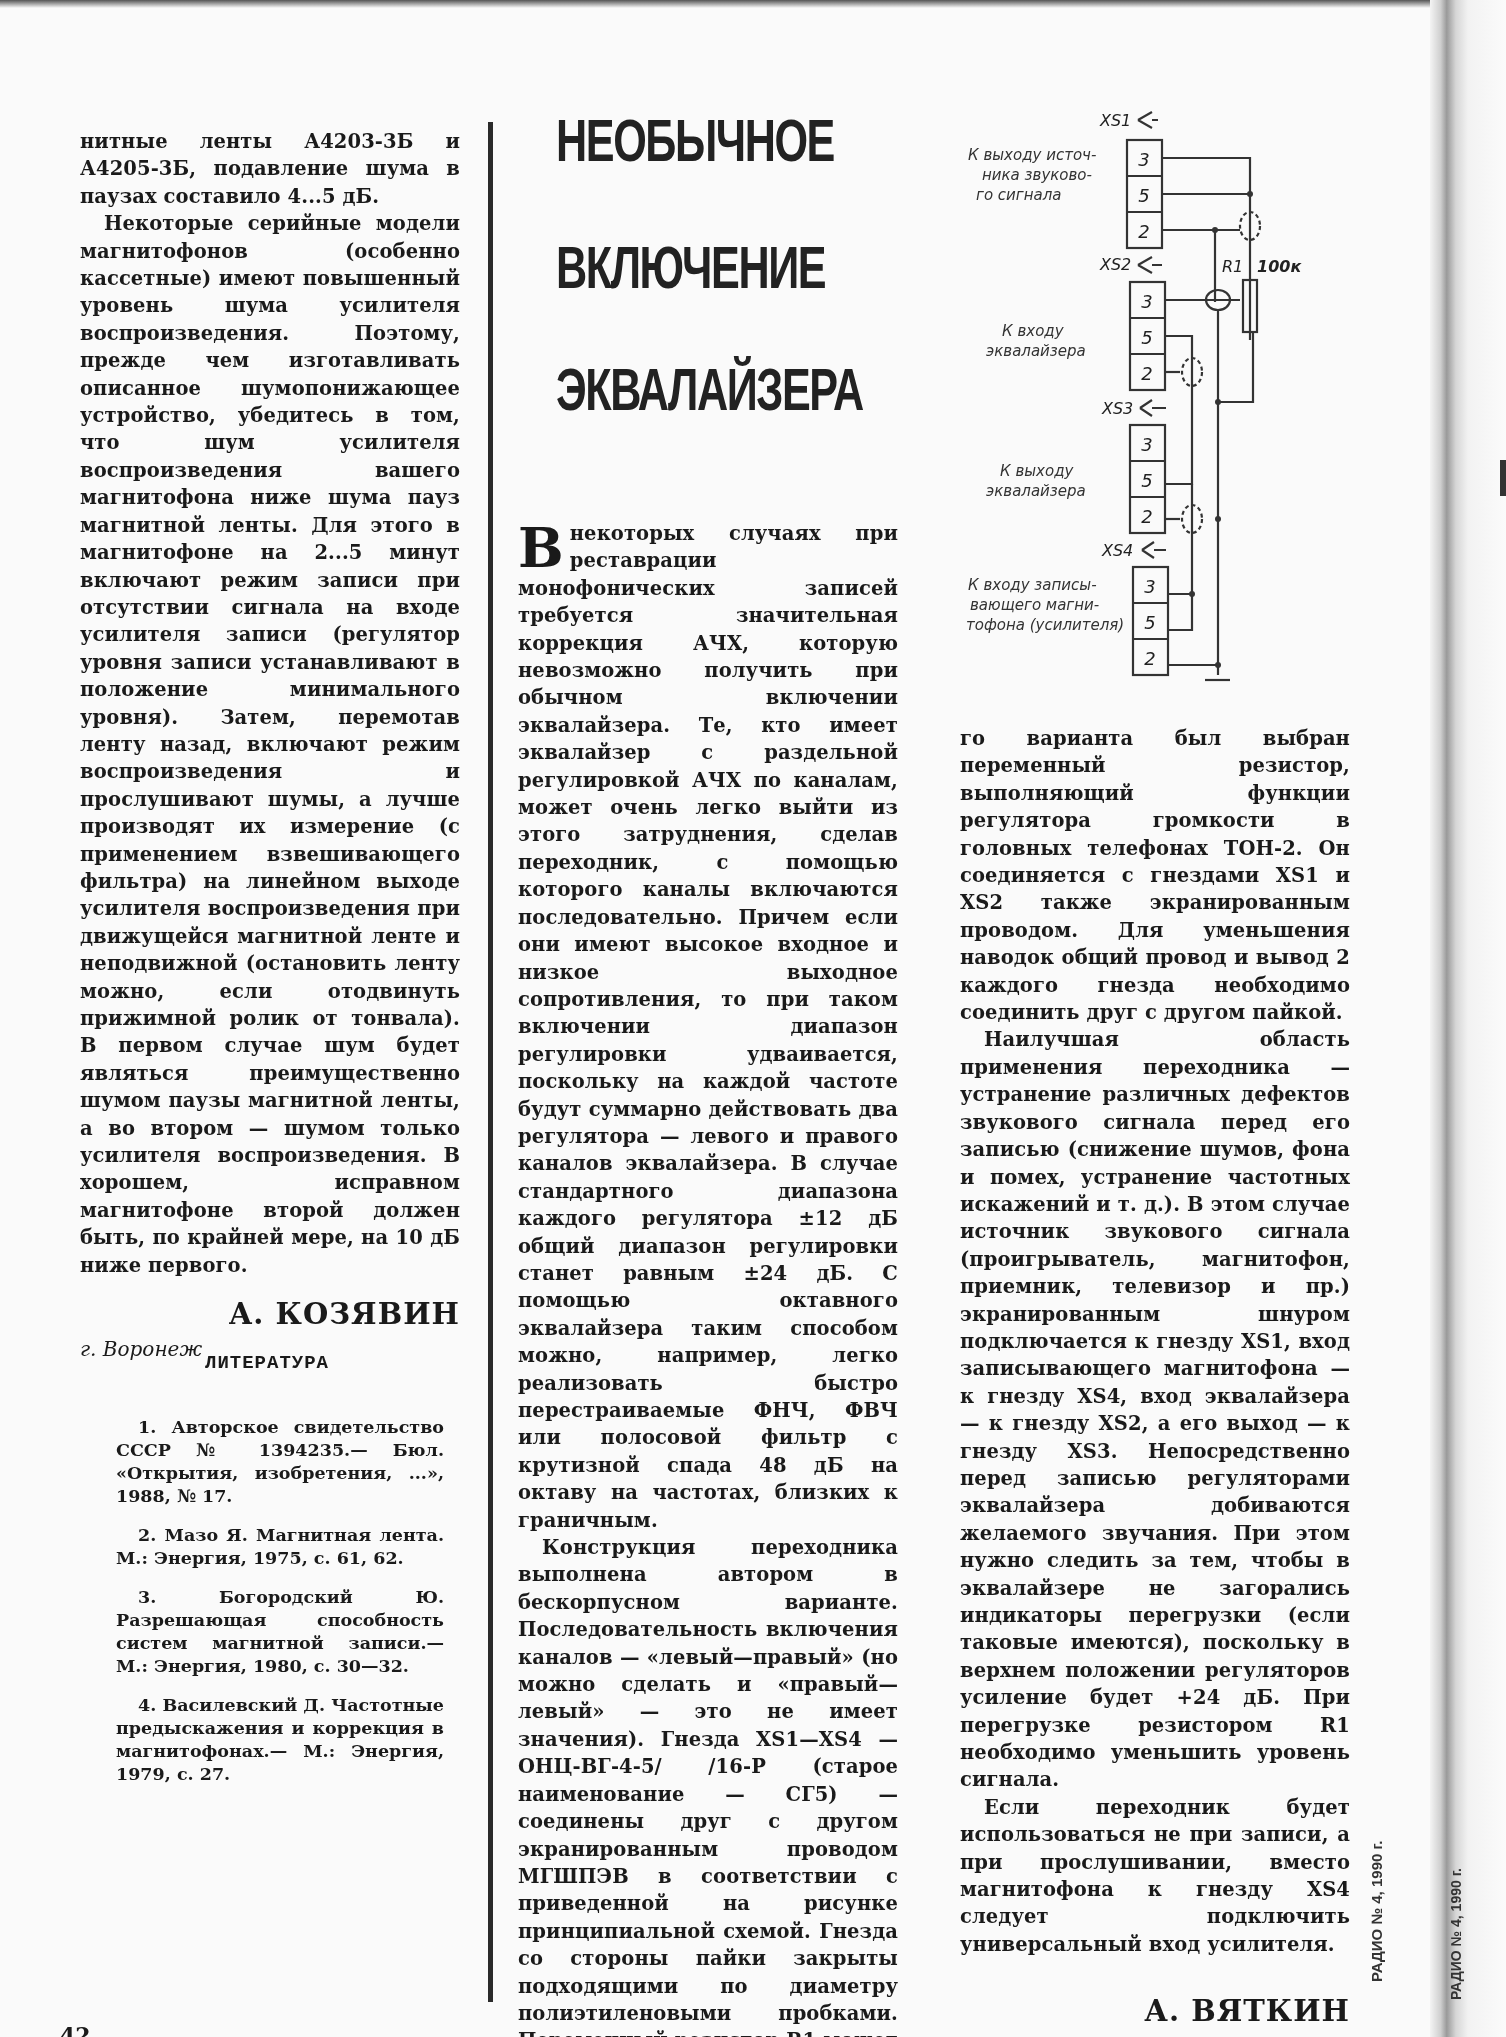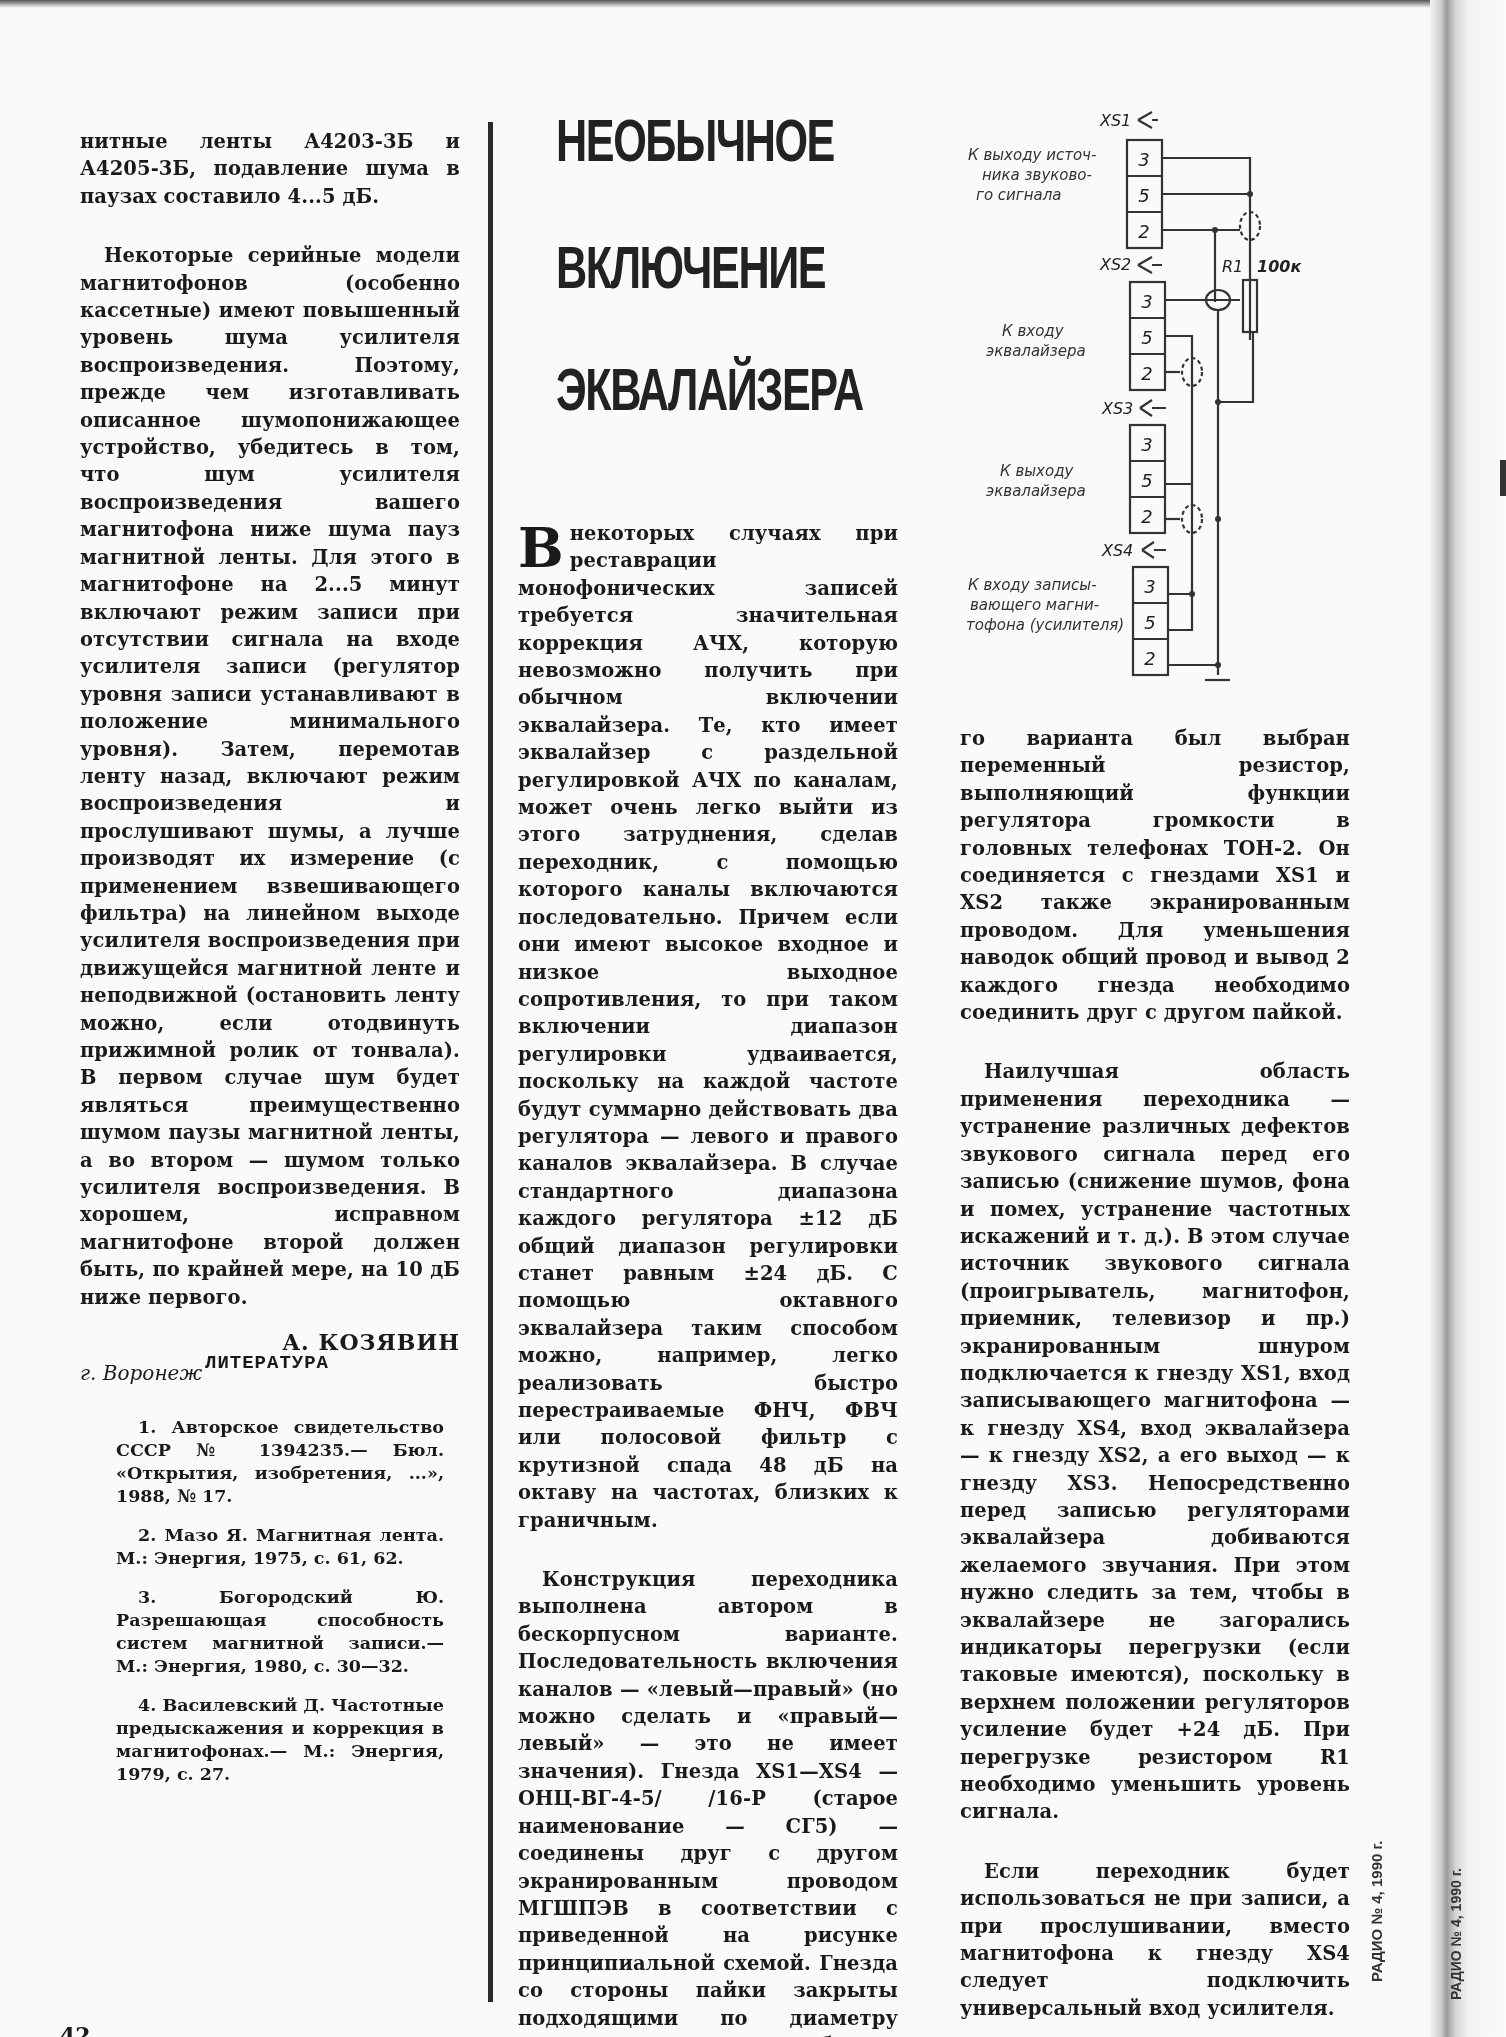--- a/index.html
+++ b/index.html
@@ -12,41 +12,41 @@
   .topshade { position: absolute; left: 0; top: 0; width: 1506px; height: 8px; background: linear-gradient(#555, #fafafa); }
   .spine {
     position: absolute; left: 1430px; top: 0; width: 76px; height: 2037px;
     background: linear-gradient(90deg, #f4f4f4 0%, #cfcfcf 14%, #9a9a9a 22%, #d6d6d6 34%, #f2f2f2 50%, #fbfbfb 100%);
   }
   .col { position: absolute; }
   .text p {
     margin: 0; font-size: 19.5px; line-height: 27.4px; text-align: justify;
     font-weight: bold; letter-spacing: 0.1px;
   }
-  .text p.indent { text-indent: 24px; margin-top: 32px; }
+  .text p.indent { text-indent: 24px; }
   #col1 { left: 80px; top: 128px; width: 380px; }
   #col2 { left: 518px; top: 520px; width: 380px; }
   #col3 { left: 960px; top: 725px; width: 390px; }
   .divider { position: absolute; left: 488px; top: 122px; width: 5px; height: 1880px; background: #2a2a2a; }
   .title {
     position: absolute; left: 556px; width: 340px;
     font-family: "Liberation Sans", sans-serif; font-weight: bold;
     font-size: 60px; letter-spacing: -2px; color: #222;
     transform: scaleX(0.72); transform-origin: left;
     white-space: nowrap;
   }
   #title1 { top: 106px; }
   #title2 { top: 233px; }
   #title3 { top: 355px; }
   .dropcap {
     float: left; font-size: 54px; line-height: 48px; font-weight: bold;
     margin: 4px 6px 0 0; font-family: "DejaVu Serif", serif;
   }
   .author {
-    text-align: right; font-weight: bold; font-size: 22px; letter-spacing: 1px;
+    text-align: right; font-weight: bold; font-size: 29px; letter-spacing: 1px;
     margin-top: 18px; font-family: "DejaVu Serif", serif;
   }
   .city { font-style: italic; font-size: 20px; margin-top: 6px; }
   .lit-head {
     position: absolute; left: 205px; top: 1352px; font-weight: bold; font-size: 19px; letter-spacing: 1px; font-family: Liberation Mono, monospace;
   }
   #refs { position: absolute; left: 100px; top: 1400px; width: 360px; }
   #refs p { margin: 16px; font-size: 17.5px; line-height: 23px; text-align: justify; font-weight: bold; }
   #refs p { text-indent: 22px; }
   .vertical {

